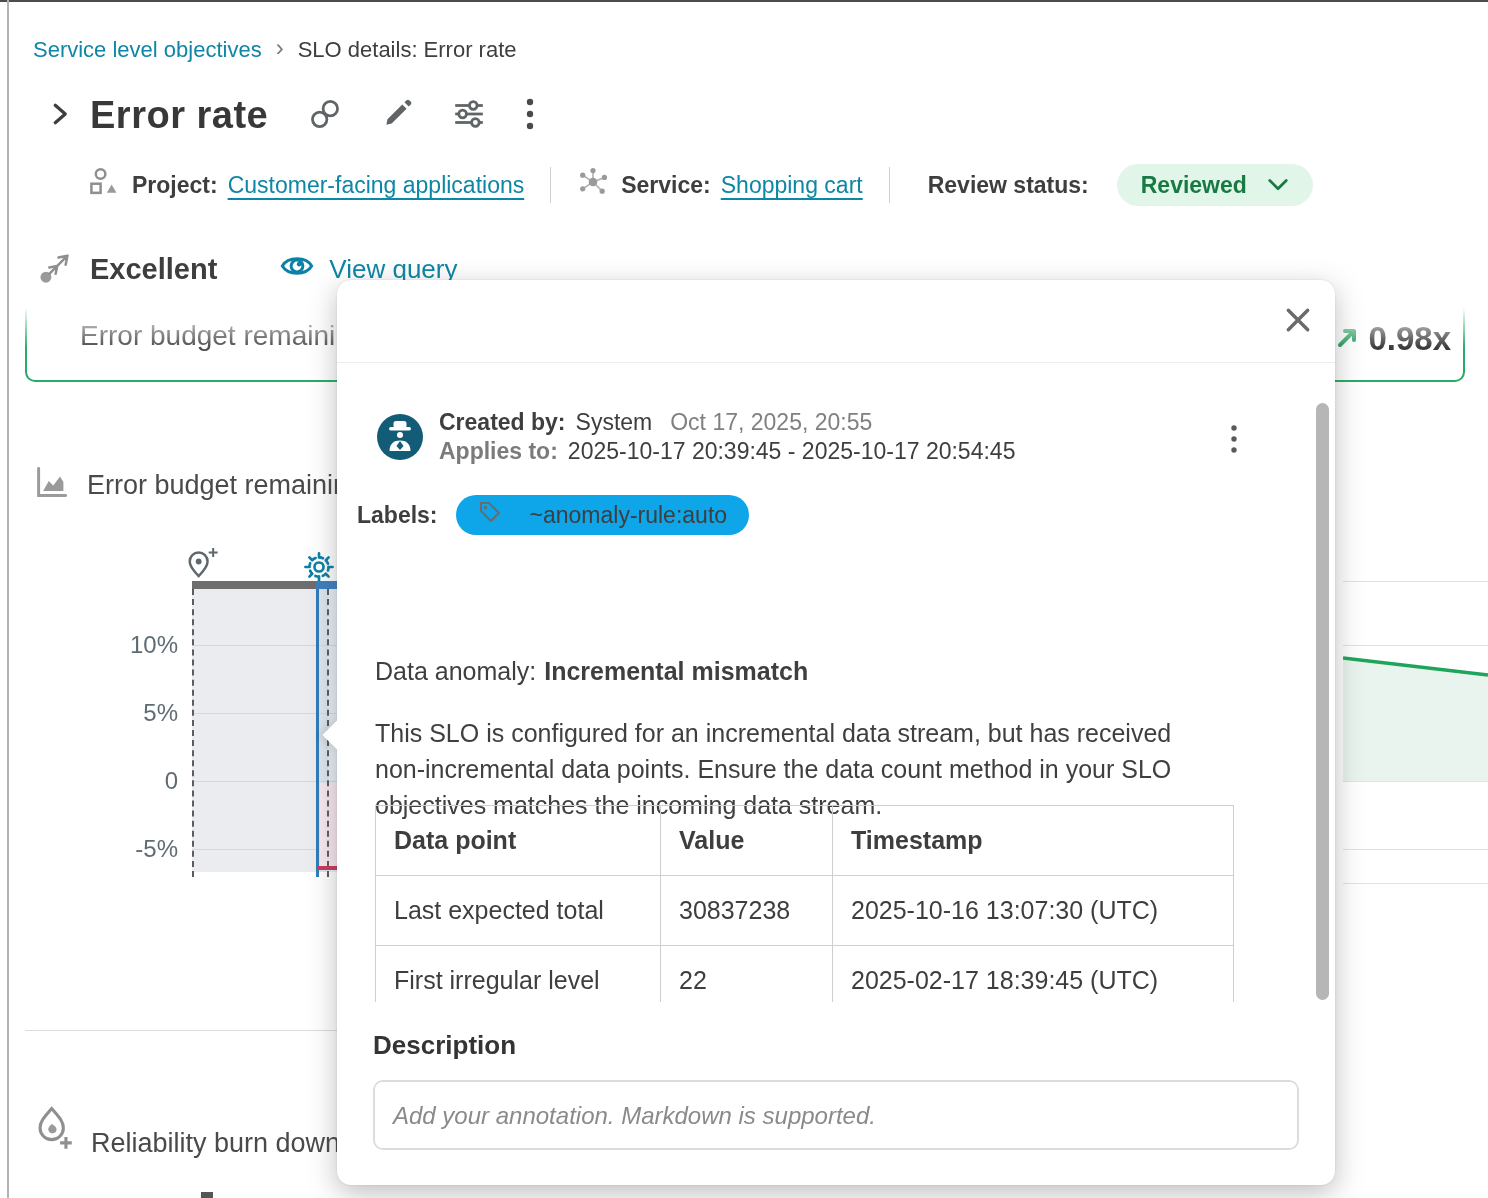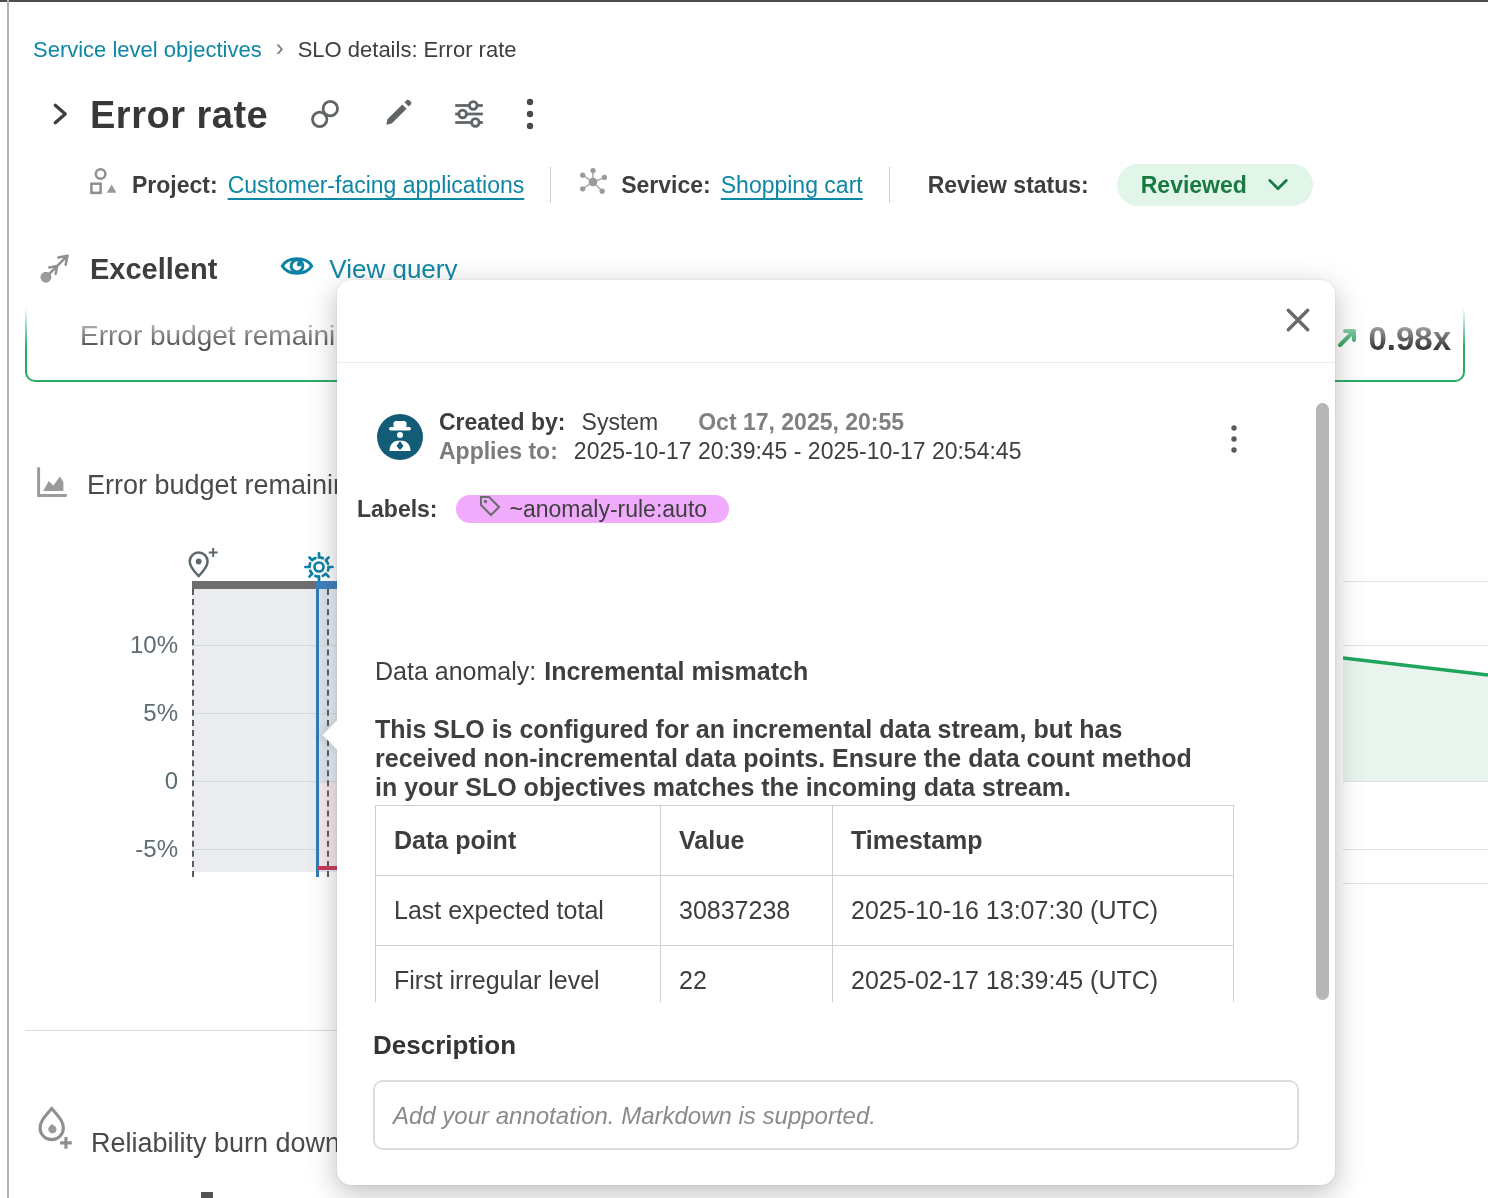--- a/index.html
+++ b/index.html
@@ -78,36 +78,36 @@
     box-shadow:0 8px 28px rgba(70,70,70,0.35), 0 0 2px rgba(0,0,0,0.12); }
   .modal-arrow { left:-10px; top:444px; width:22px; height:22px; background:#fff; transform:rotate(45deg);
     box-shadow:-4px 4px 6px rgba(0,0,0,0.07); }
   .modal-close { left:943px; top:22px; }
   .modal-header-div { left:0; top:82px; width:998px; height:1px; background:#ececec; }
   .modal-scroll { left:0; top:83px; width:998px; height:639px; overflow:hidden; }
   .scroll-thumb { left:979px; top:123px; width:13px; height:597px; background:#b6b6b6; border-radius:7px; }
 
   .avatar { left:40px; top:51px; width:46px; height:46px; }
   .created-block { left:102px; top:45px; font-size:23px; line-height:29px; }
-  .created-line { display:flex; gap:16px; white-space:nowrap; }
+  .created-line { display:flex; gap:10px; white-space:nowrap; }
   .lbl-dark-b { font-weight:700; color:#3e3e3e; }
   .lbl-gray-b { font-weight:700; color:#7b7b7b; }
   .val-dark { color:#3e3e3e; }
-  .val-gray-b { font-weight:700; color:#808080; margin-left:24px; }
+  .val-gray-b { font-weight:400; color:#808080; margin-left:8px; }
   .modal-kebab { left:888px; top:56px; }
 
   .labels-row { left:20px; top:132px; display:flex; align-items:center; gap:18px; }
   .labels-caption { font-size:23px; font-weight:700; color:#3e3e3e; }
-  .label-pill { height:28px; border-radius:20px; background:#f0abfc; display:flex; align-items:center; gap:8px; padding:0 22px; }
+  .label-pill { height:40px; border-radius:20px; background:#0ea5e9; display:flex; align-items:center; gap:28px; padding:0 22px; }
   .label-pill span { font-size:23px; color:#3e3e3e; }
 
   .anomaly-heading { left:38px; top:294px; font-size:25px; display:flex; }
   .anomaly-heading .prefix { margin-right:8px; }
   .anomaly-heading .type { font-weight:700; }
-  .modal-message { left:38px; top:352px; width:830px; font-size:25px; line-height:29px; color:#3f3f3f;font-weight:bold; }
+  .modal-message { left:38px; top:352px; width:830px; font-size:25px; line-height:36px; color:#3f3f3f; }
 
   .anomaly-table { left:38px; top:442px; width:858px; border-collapse:collapse; table-layout:fixed; }
   .anomaly-table th, .anomaly-table td { border:1px solid #cfcfcf; height:70px; padding-left:18px; text-align:left; font-size:25px; color:#3e3e3e; vertical-align:middle; }
   .anomaly-table th { font-weight:700; }
   .col1 { width:285px; } .col2 { width:172px; } .col3 { width:401px; }
 
   .desc-heading { left:36px; top:750px; font-size:26px; font-weight:700; color:#343434; }
   .annotation-input { left:36px; top:800px; width:926px; height:70px; border:2px solid #dcdcdc; border-radius:10px;
     padding:20px 18px; font-size:24px; font-family:"Liberation Sans", sans-serif; color:#3e3e3e; resize:none; outline:none; }
   .annotation-input::placeholder { font-style:italic; color:#8a8a8a; }

